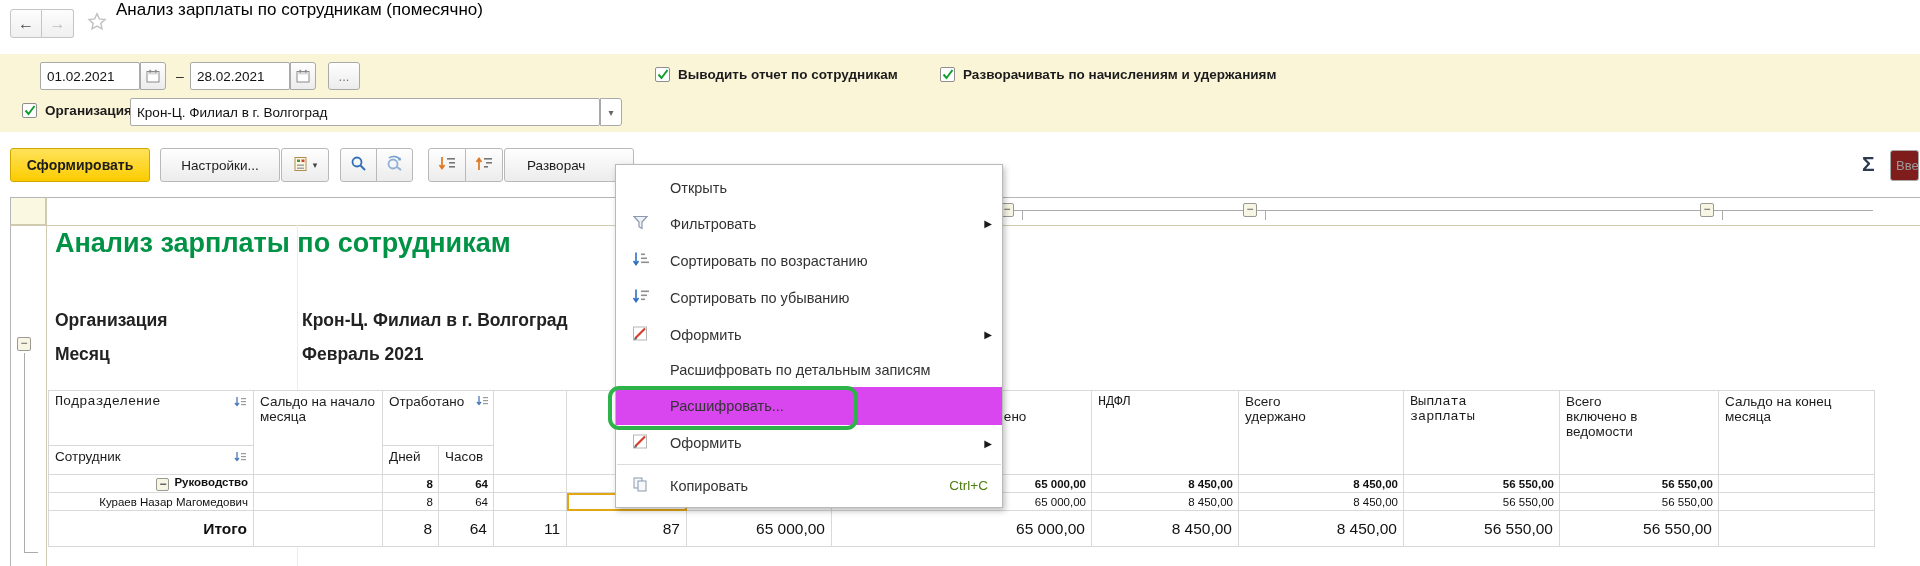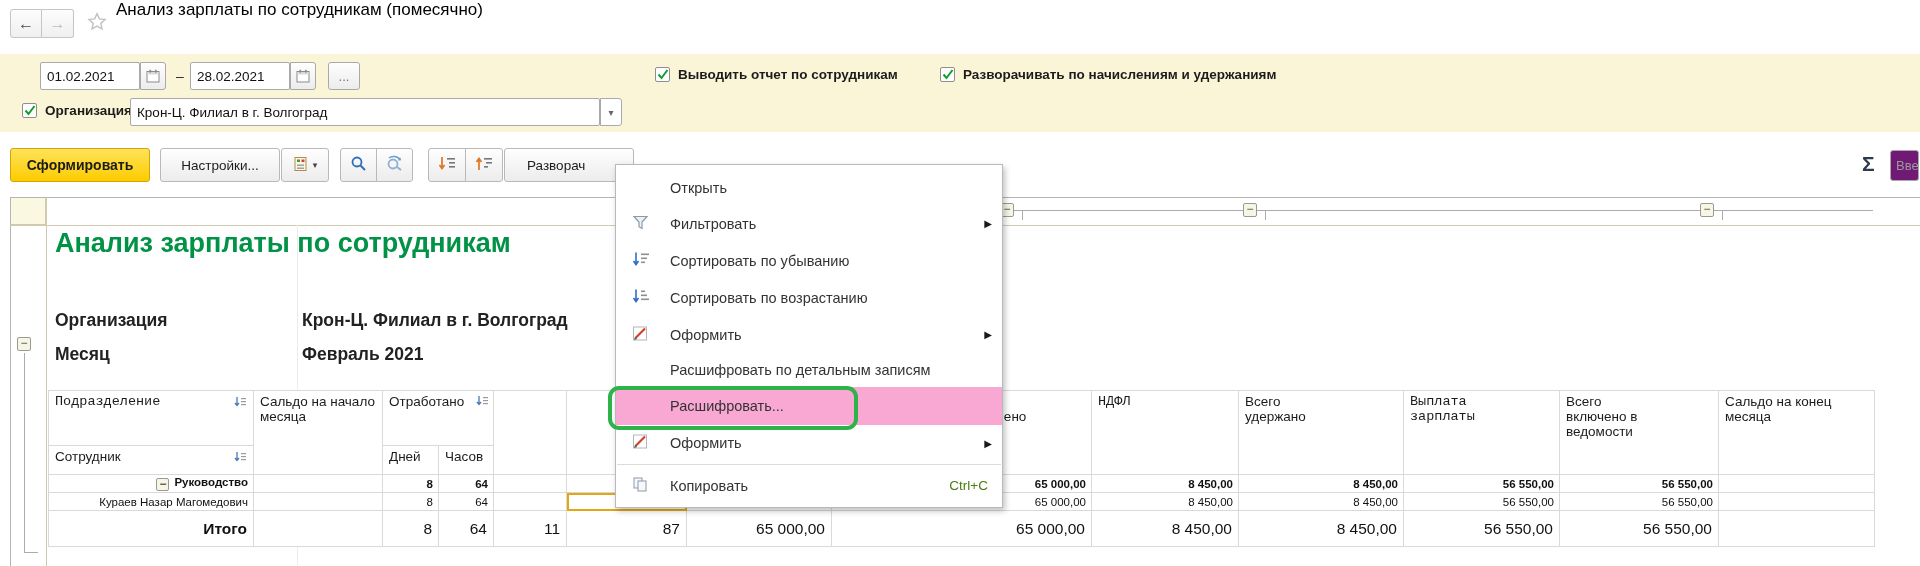--- a/index.html
+++ b/index.html
@@ -34,21 +34,21 @@
     display:flex; align-items:center; justify-content:center; }
   .drop-btn { position:absolute; width:22px; height:28px; border:1px solid #a9a9a9; border-radius:0 3px 3px 0;
     background:#fff; display:flex; align-items:center; justify-content:center; color:#666; font-size:10px; }
 
   
   .tbtn { position:absolute; top:148px; height:34px; border:1px solid #b9b9b9; border-radius:3px;
     background:linear-gradient(#fefefe,#ececec); font-size:13.5px; display:flex; align-items:center; justify-content:center; color:#1c1c1c; }
   .tbtn.primary { background:linear-gradient(#ffe259,#fccc00); border-color:#cfa700; font-weight:bold; font-size:14px; }
   .sigma { left:1862px; top:152px; font-size:21px; font-weight:bold; color:#2c3b4e; }
   .qsearch { left:1890px; top:150px; width:29px; height:31px; border:1px solid #a9a9a9; border-radius:3px;
-    background:#701a75; font-size:13px; color:#9a9a9a; display:flex; align-items:center; padding-left:5px; overflow:hidden; }
+    background:#7f1d1d; font-size:13px; color:#9a9a9a; display:flex; align-items:center; padding-left:5px; overflow:hidden; }
 
   
   .hline { position:absolute; height:1px; background:#cfcab0; }
   .vline { position:absolute; width:1px; background:#cfcab0; }
   .frame-top { left:10px; top:197px; width:1910px; height:1px; background:#b5b5b5; }
   .frame-left { left:10px; top:197px; width:1px; height:369px; background:#b5b5b5; }
   .corner-cell { left:11px; top:198px; width:35px; height:27px; background:#fbf8e2;
     border-right:1px solid #cfcab0; border-bottom:1px solid #cfcab0; }
   .group-box { display:inline-block; width:14px; height:14px; background:#f7f5e4; border:1px solid #9a9a93;
     border-radius:2px; line-height:11px; text-align:center; font-size:12px; color:#555; }
@@ -78,21 +78,21 @@
 
   
   .cmenu { left:615px; top:164px; width:388px; height:344px; background:#fff; border:1px solid #b9b9b9;
     box-shadow:2px 3px 6px rgba(0,0,0,.25); z-index:50; padding-top:5px; }
   .cm-item { height:37px; display:flex; align-items:center; position:relative; padding-left:54px;
     font-size:14.5px; color:#333; white-space:nowrap; }
   .cm-item.last { height:35px; }
   .cm-item .cm-ico { position:absolute; left:16px; top:50%; transform:translateY(-50%); }
   .cm-item .sub { position:absolute; right:10px; font-size:10px; color:#1a1a1a; }
   .cm-item .shortcut { position:absolute; right:14px; font-size:13.5px; color:#4d7c0f; }
-  .cm-item.hl-item { background:#f9a8d4; }
+  .cm-item.hl-item { background:#d946ef; }
   .cm-sep { height:1px; background:#dcdcdc; margin:3px 1px; }
   .annot { left:608px; top:386px; width:250px; height:44px; border:4px solid #2db34a; border-radius:11px;
     z-index:60; background:transparent; }
 </style>
 </head>
 <body>
 
 <div id="app">
 
   <div class="abs navbtns">
@@ -387,37 +387,37 @@
     <div class="cm-item">
       <span class="cm-ico"><svg width="18" height="16">
             <path d="M2 2h13l-5 5.5V14l-3-1.8V7.5z" fill="#eef2f7" stroke="#8a99ad" stroke-width="1.2"></path>
           </svg></span>
       <span>Фильтровать</span>
       <span class="sub">▶</span>
     </div>
     <div class="cm-item">
       <span class="cm-ico"><svg width="18" height="16">
             <path d="M4 1v11M1.5 9.5L4 13l2.5-3.5" stroke="#2e6fc2" stroke-width="1.6" fill="none"></path>
+            <rect x="9" y="2" width="4" height="1.6" fill="#8f8f8f"></rect>
+            <rect x="9" y="6" width="6" height="1.6" fill="#8f8f8f"></rect>
+            <rect x="9" y="10" width="8" height="1.6" fill="#8f8f8f"></rect>
+          </svg></span>
+      <span>Сортировать по возрастанию</span>
+    </div>
+    <div class="cm-item">
+      <span class="cm-ico"><svg width="18" height="16">
+            <path d="M4 1v11M1.5 9.5L4 13l2.5-3.5" stroke="#2e6fc2" stroke-width="1.6" fill="none"></path>
             <rect x="9" y="2" width="8" height="1.6" fill="#8f8f8f"></rect>
             <rect x="9" y="6" width="6" height="1.6" fill="#8f8f8f"></rect>
             <rect x="9" y="10" width="4" height="1.6" fill="#8f8f8f"></rect>
           </svg></span>
       <span>Сортировать по убыванию</span>
     </div>
     <div class="cm-item">
       <span class="cm-ico"><svg width="18" height="16">
-            <path d="M4 1v11M1.5 9.5L4 13l2.5-3.5" stroke="#2e6fc2" stroke-width="1.6" fill="none"></path>
-            <rect x="9" y="2" width="4" height="1.6" fill="#8f8f8f"></rect>
-            <rect x="9" y="6" width="6" height="1.6" fill="#8f8f8f"></rect>
-            <rect x="9" y="10" width="8" height="1.6" fill="#8f8f8f"></rect>
-          </svg></span>
-      <span>Сортировать по возрастанию</span>
-    </div>
-    <div class="cm-item">
-      <span class="cm-ico"><svg width="18" height="16">
             <rect x="1.5" y="1.5" width="13" height="13" fill="#fff" stroke="#b5b5b5"></rect>
             <path d="M3.5 12.5L13 3" stroke="#d43d2a" stroke-width="2.2"></path>
             <path d="M2 14.5l3.2-1-2.2-2.2z" fill="#5c5c5c"></path>
           </svg></span>
       <span>Оформить</span>
       <span class="sub">▶</span>
     </div>
     <div class="cm-item" style="height:34px;">
       <span>Расшифровать по детальным записям</span>
     </div>

